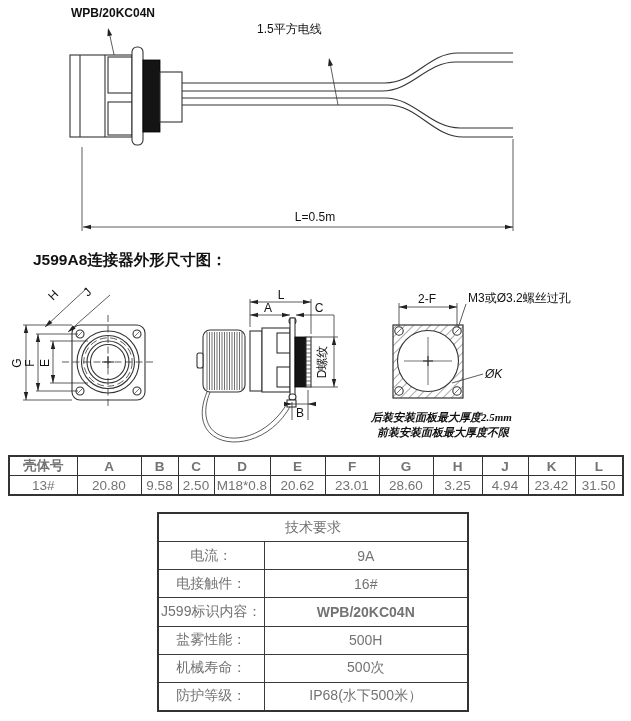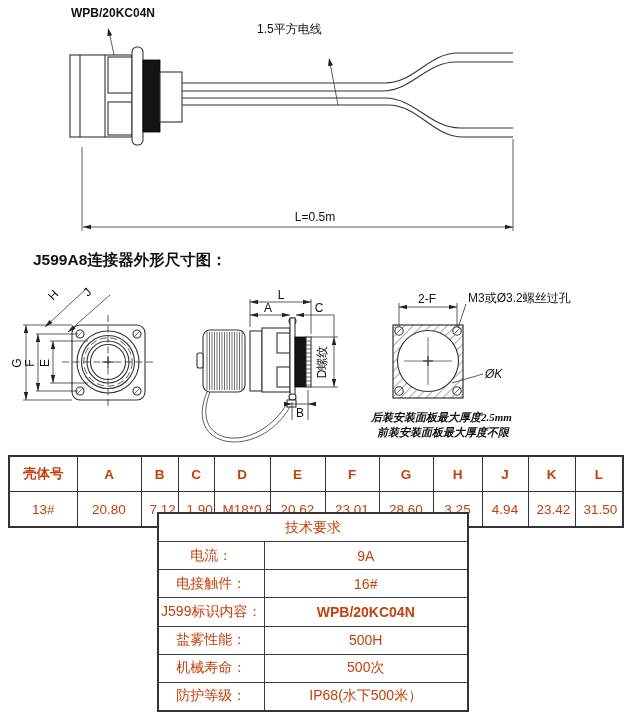--- a/index.html
+++ b/index.html
@@ -1,35 +1,35 @@
 <!DOCTYPE html>
 <html><head>
 <meta charset="utf-8">
 <style>
   html,body{margin:0;padding:0;background:#ffffff;}
   .page{
     position:relative;width:631px;height:721px;background:#ffffff;
-    font-family:"Liberation Sans",sans-serif;color:#c2410c;overflow:hidden;
+    font-family:"Liberation Sans",sans-serif;color:#737373;overflow:hidden;
   }
   svg{position:absolute;left:0;top:0;}
   .ln{stroke:#333;fill:none;stroke-width:1.1;}
   .lnw{stroke:#333;fill:#fff;stroke-width:1.1;}
   .thin{stroke:#333;fill:none;stroke-width:0.7;}
   .dash{stroke:#333;fill:none;stroke-width:0.8;stroke-dasharray:7 3.5;}
   .dim{stroke:#333;fill:none;stroke-width:0.8;}
   .arw{fill:#222;stroke:none;}
   .blk{fill:#141414;stroke:#000;stroke-width:0.8;}
   .txt{font-family:"Liberation Sans",sans-serif;fill:#111;font-size:12px;}
   .txtb{font-weight:bold;}
   .note{font-family:"Liberation Serif",serif;font-style:italic;font-weight:bold;font-size:11px;fill:#111;}
   .heading-svg{font-size:15.5px;font-weight:bold;}
 
   table{border-collapse:collapse;table-layout:fixed;background:#fff;}
   .dim-table{position:absolute;left:8px;top:455px;width:614px;font-size:13.5px;border:2px solid #333;}
-  .dim-table td{border:1px solid #333;text-align:center;padding:8px;height:18px;white-space:nowrap;overflow:hidden;}
+  .dim-table td{border:1px solid #333;text-align:center;padding:0;height:18px;white-space:nowrap;overflow:hidden;}
   .dim-table .hdr td{font-weight:600;}
   .tech-table{position:absolute;left:157px;top:512px;width:310px;height:200px;font-size:14px;border:2px solid #333;}
   .tech-table td{border:1px solid #3a3a3a;text-align:center;padding:0;white-space:nowrap;overflow:hidden;}
   .tech-table td.bold{font-weight:bold;}
 </style>
 </head>
 <body>
 
 <div class="page">
 
@@ -246,22 +246,22 @@
       <td>F</td>
       <td>G</td>
       <td>H</td>
       <td>J</td>
       <td>K</td>
       <td>L</td>
     </tr>
     <tr>
       <td>13#</td>
       <td>20.80</td>
-      <td>7.12</td>
-      <td>1.90</td>
+      <td>9.58</td>
+      <td>2.50</td>
       <td>M18*0.8</td>
       <td>20.62</td>
       <td>23.01</td>
       <td>28.60</td>
       <td>3.25</td>
       <td>4.94</td>
       <td>23.42</td>
       <td>31.50</td>
     </tr>
   </tbody>

